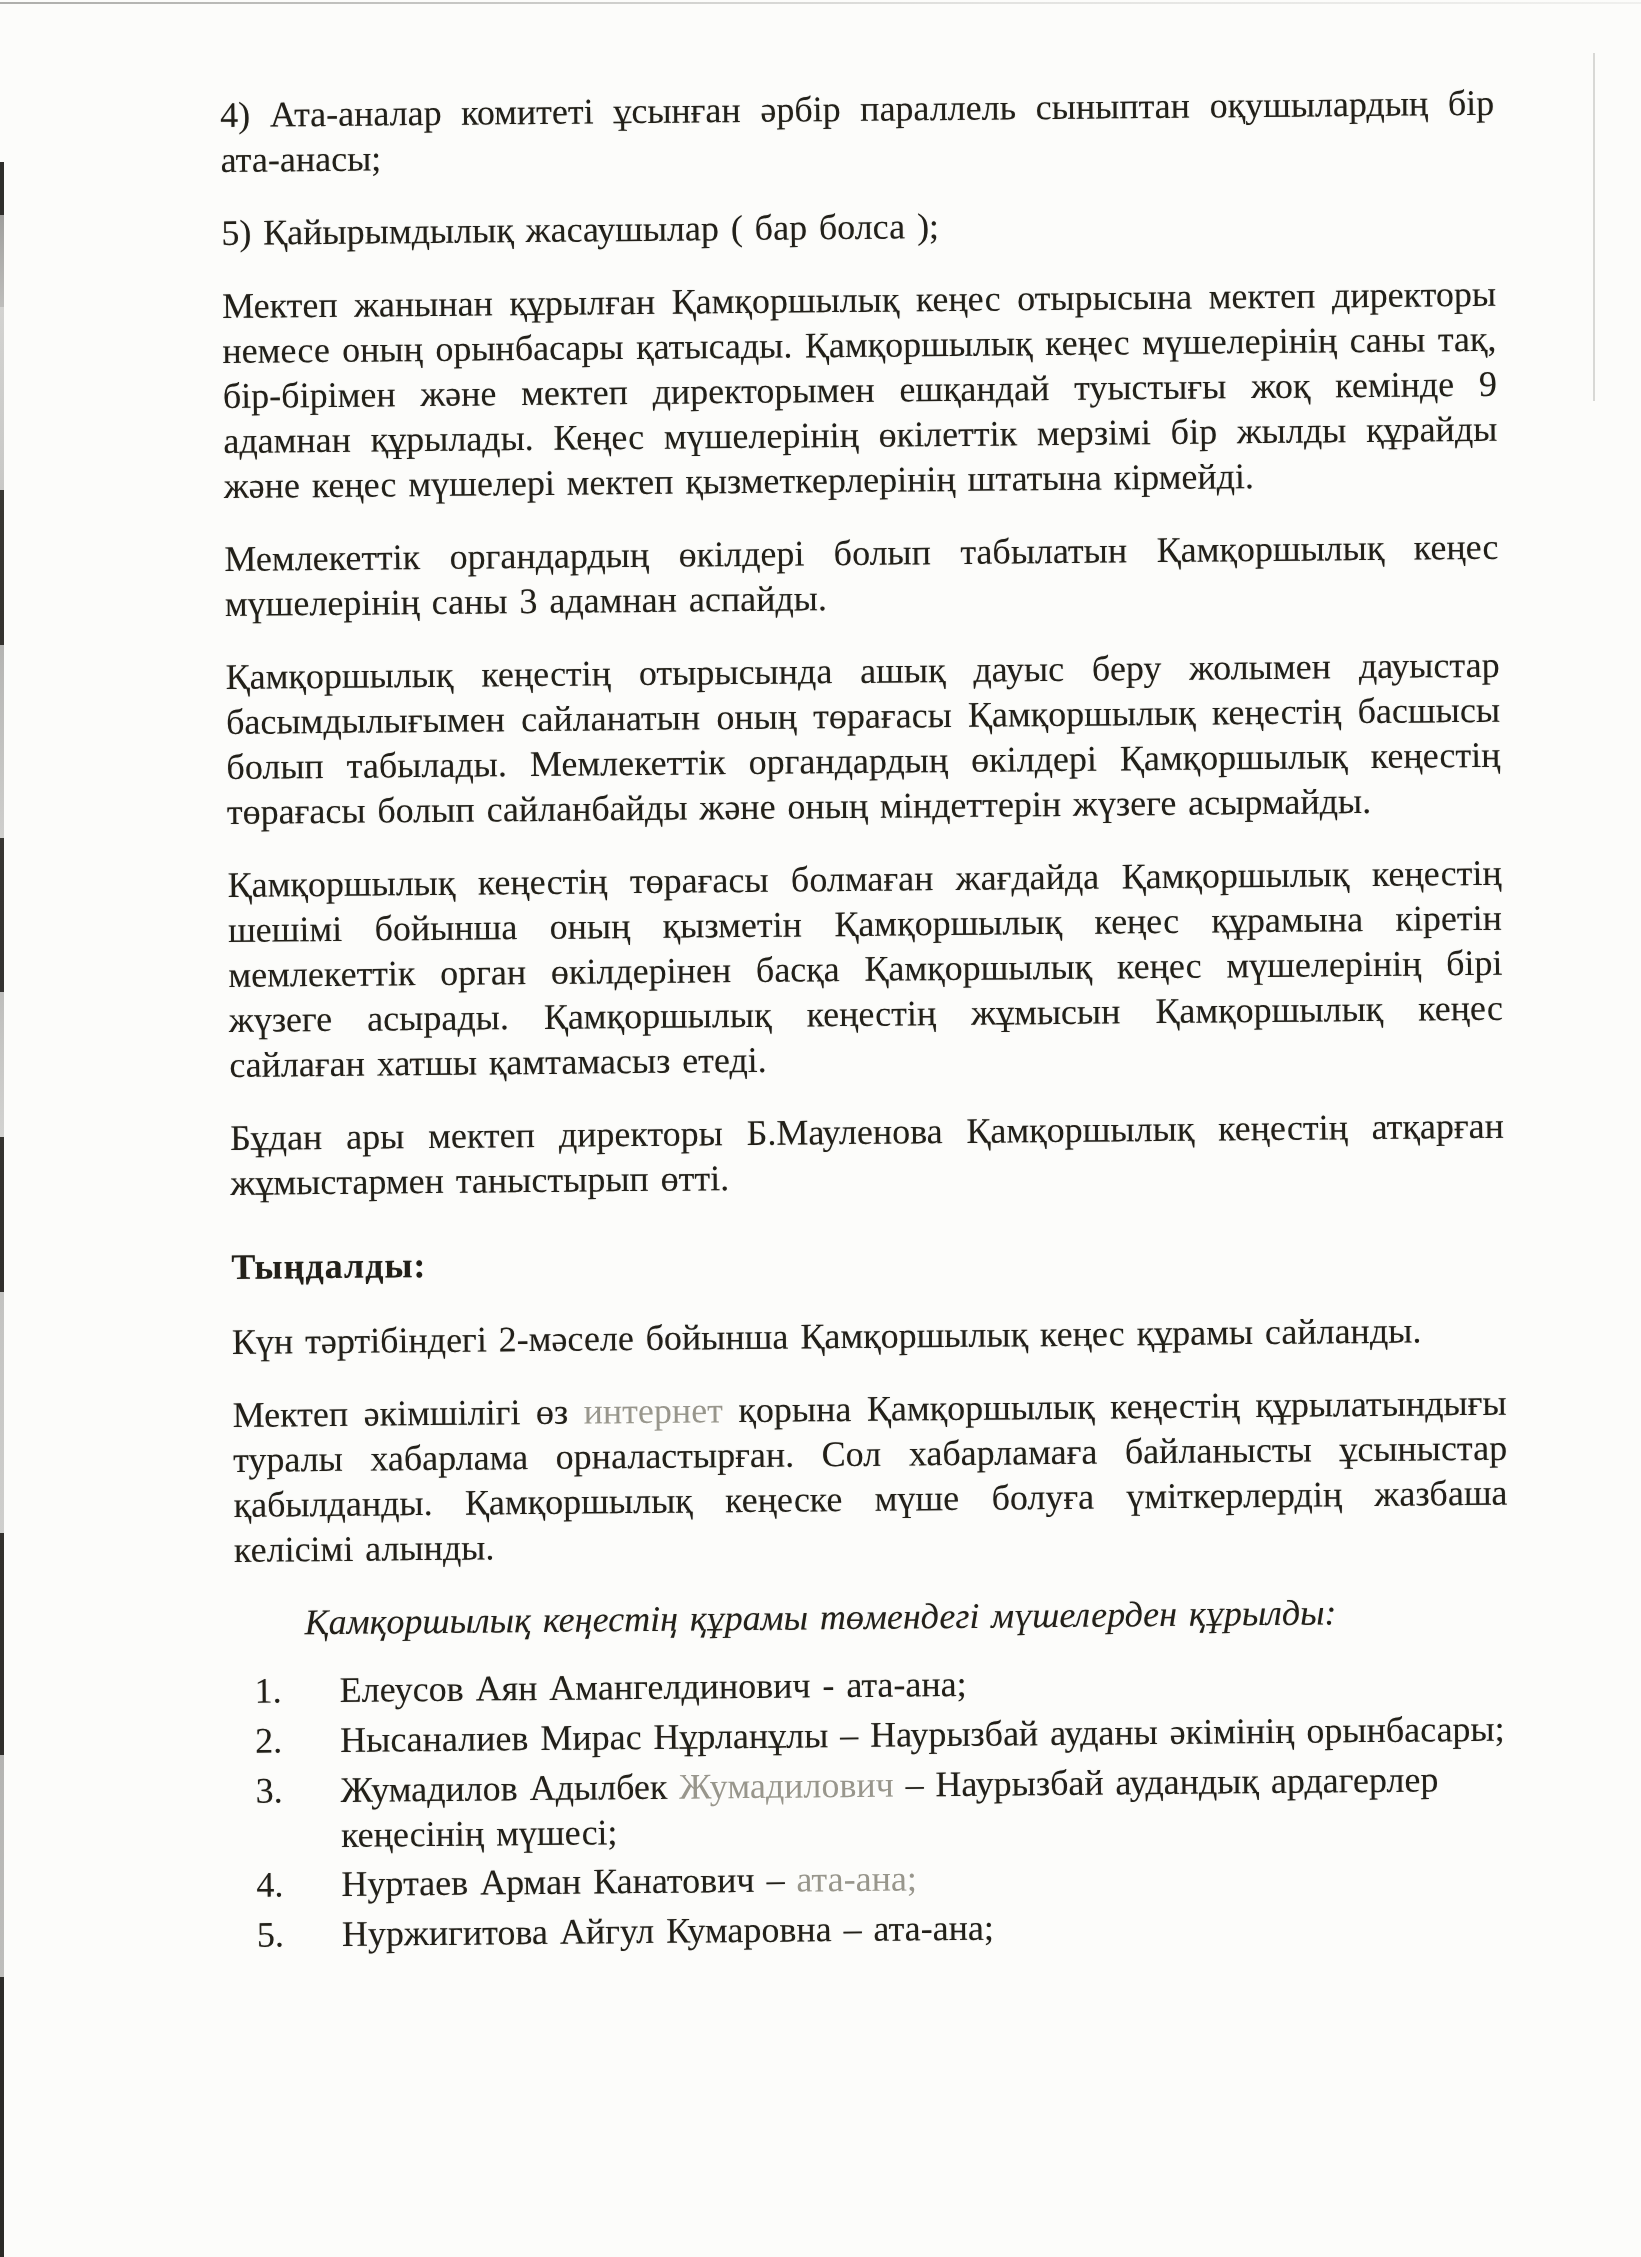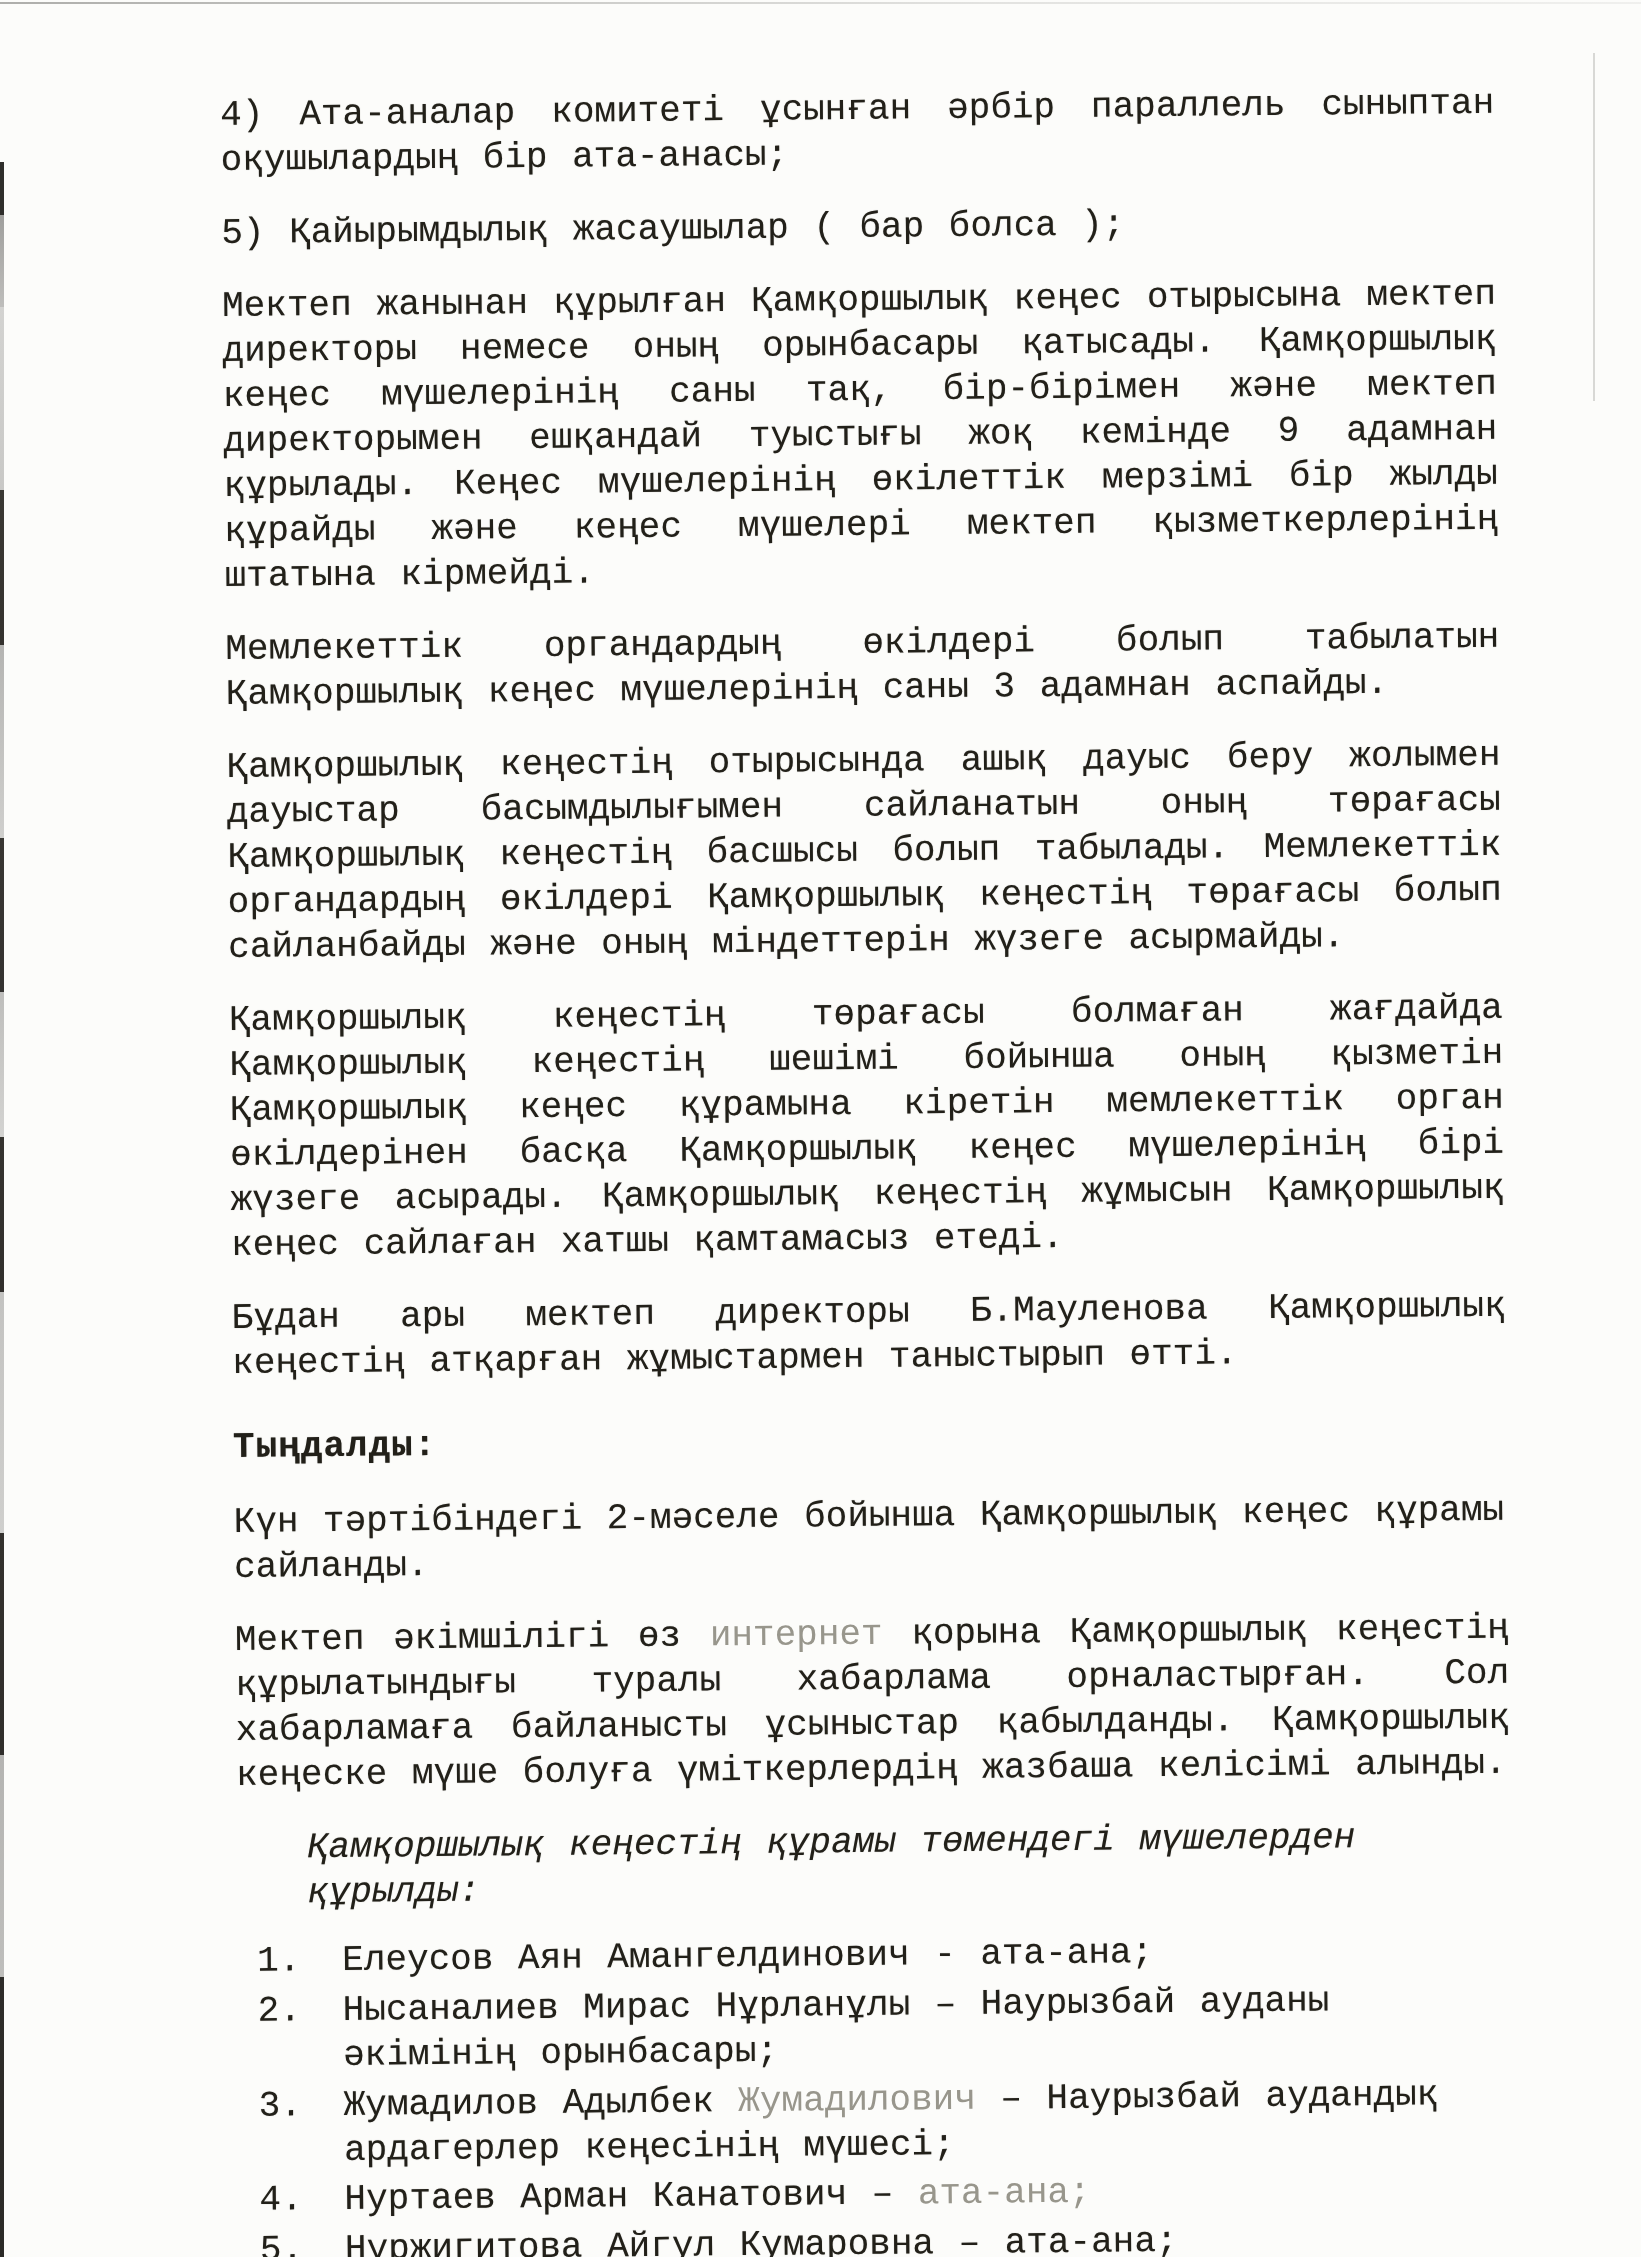--- a/index.html
+++ b/index.html
@@ -6,21 +6,21 @@
     margin: 0;
     padding: 0;
     background: #ffffff;
   }
   .page {
     position: relative;
     width: 1641px;
     height: 2257px;
     background: #fcfcfa;
     overflow: hidden;
-    font-family: Liberation Mono, monospace;
+    font-family: Liberation Serif, serif;
   }
   
   .edge-top {
     position: absolute;
     top: 1.9px; left: 0;
     width: 100%; height: 1.9px;
     background: linear-gradient(to right, rgba(110,110,106,.55), rgba(150,150,146,.25) 60%, rgba(150,150,146,.12));
   }
   .edge-left {
     position: absolute;

